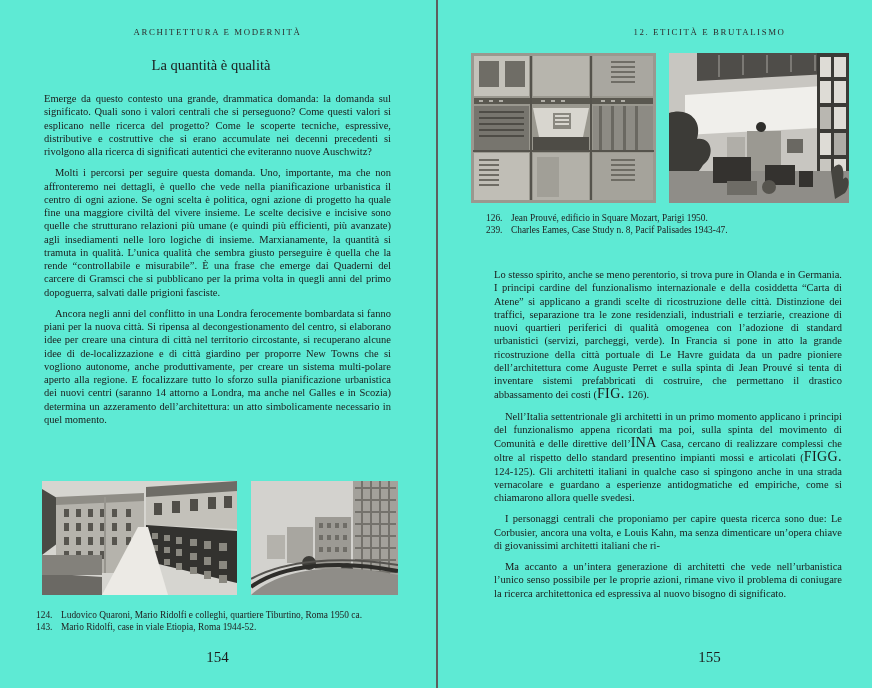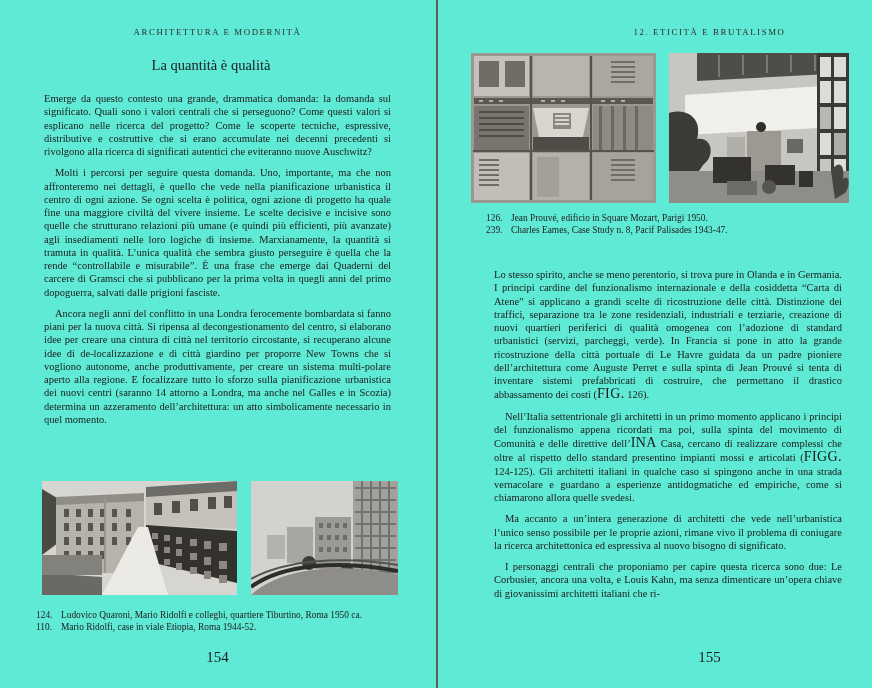--- a/index.html
+++ b/index.html
@@ -180,21 +180,21 @@
         <circle cx="58" cy="82" r="7" fill="#3d3c38"></circle>
         <circle cx="96" cy="88" r="6" fill="#44433f"></circle>
         <path d="M0,114 C 28,88 84,80 147,94 L147,114 Z" fill="#8f8d88"></path>
         <path d="M0,106 C 30,84 86,78 147,90" stroke="#2e2d2a" stroke-width="4" fill="none"></path>
         <path d="M0,98 C 32,80 88,74 147,84" stroke="#55534f" stroke-width="2" fill="none"></path>
       </svg>
     </div>
 
     <div class="captions captions-left">
       <div class="caption"><span class="cap-num">124.</span><span class="cap-text">Ludovico Quaroni, Mario Ridolfi e colleghi, quartiere Tiburtino, Roma 1950 ca.</span></div>
-        <div class="caption"><span class="cap-num">110.</span><span class="cap-text">Mario Ridolfi, case in viale Etiopia, Roma 1944-52.</span></div>
+        <div class="caption"><span class="cap-num">143.</span><span class="cap-text">Mario Ridolfi, case in viale Etiopia, Roma 1944-52.</span></div>
     </div>
 
     <div class="pagenum">154</div>
   </div>
 
   <div class="divider"></div>
 
   <div class="page page-right">
     <div class="running-head">12. ETICITÀ E BRUTALISMO</div>
 
@@ -319,20 +319,20 @@
     </div>
 
     <div class="captions captions-right">
       <div class="caption"><span class="cap-num">126.</span><span class="cap-text">Jean Prouvé, edificio in Square Mozart, Parigi 1950.</span></div>
         <div class="caption"><span class="cap-num">239.</span><span class="cap-text">Charles Eames, Case Study n. 8, Pacif Palisades 1943-47.</span></div>
     </div>
 
     <div class="bodytext bodytext-right">
         <p class="para"><span>Lo stesso spirito, anche se meno perentorio, si trova pure in Olanda e in Germania. I principi cardine del funzionalismo internazionale e della cosiddetta “Carta di Atene” si applicano a grandi scelte di ricostruzione delle città. Distinzione dei traffici, separazione tra le zone residenziali, industriali e terziarie, creazione di nuovi quartieri periferici di qualità omogenea con l’adozione di standard urbanistici (servizi, parcheggi, verde). In Francia si pone in atto la grande ricostruzione della città portuale di Le Havre guidata da un padre pioniere dell’architettura come Auguste Perret e sulla spinta di Jean Prouvé si tenta di inventare sistemi prefabbricati di costruire, che permettano il drastico abbassamento dei costi (</span><span class="sc">FIG.</span><span> 126).</span></p>
         <p class="para indent"><span>Nell’Italia settentrionale gli architetti in un primo momento applicano i principi del funzionalismo appena ricordati ma poi, sulla spinta del movimento di Comunità e delle direttive dell’</span><span class="sc">INA</span><span> Casa, cercano di realizzare complessi che oltre al rispetto dello standard presentino impianti mossi e articolati (</span><span class="sc">FIGG.</span><span> 124-125). Gli architetti italiani in qualche caso si spingono anche in una strada vernacolare e guardano a esperienze antidogmatiche ed empiriche, come si chiamarono allora quelle svedesi.</span></p>
+        <p class="para indent"><span>I personaggi centrali che proponiamo per capire questa ricerca sono due: Le Corbusier, ancora una volta, e Louis Kahn, ma senza dimenticare un’opera chiave di giovanissimi architetti italiani che ri-</span></p>
         <p class="para indent"><span>Ma accanto a un’intera generazione di architetti che vede nell’urbanistica l’unico senso possibile per le proprie azioni, rimane vivo il problema di coniugare la ricerca architettonica ed espressiva al nuovo bisogno di significato.</span></p>
-        <p class="para indent"><span>I personaggi centrali che proponiamo per capire questa ricerca sono due: Le Corbusier, ancora una volta, e Louis Kahn, ma senza dimenticare un’opera chiave di giovanissimi architetti italiani che ri-</span></p>
       </div>
 
     <div class="pagenum">155</div>
   </div>
 
 </div>
 
 </body></html>

